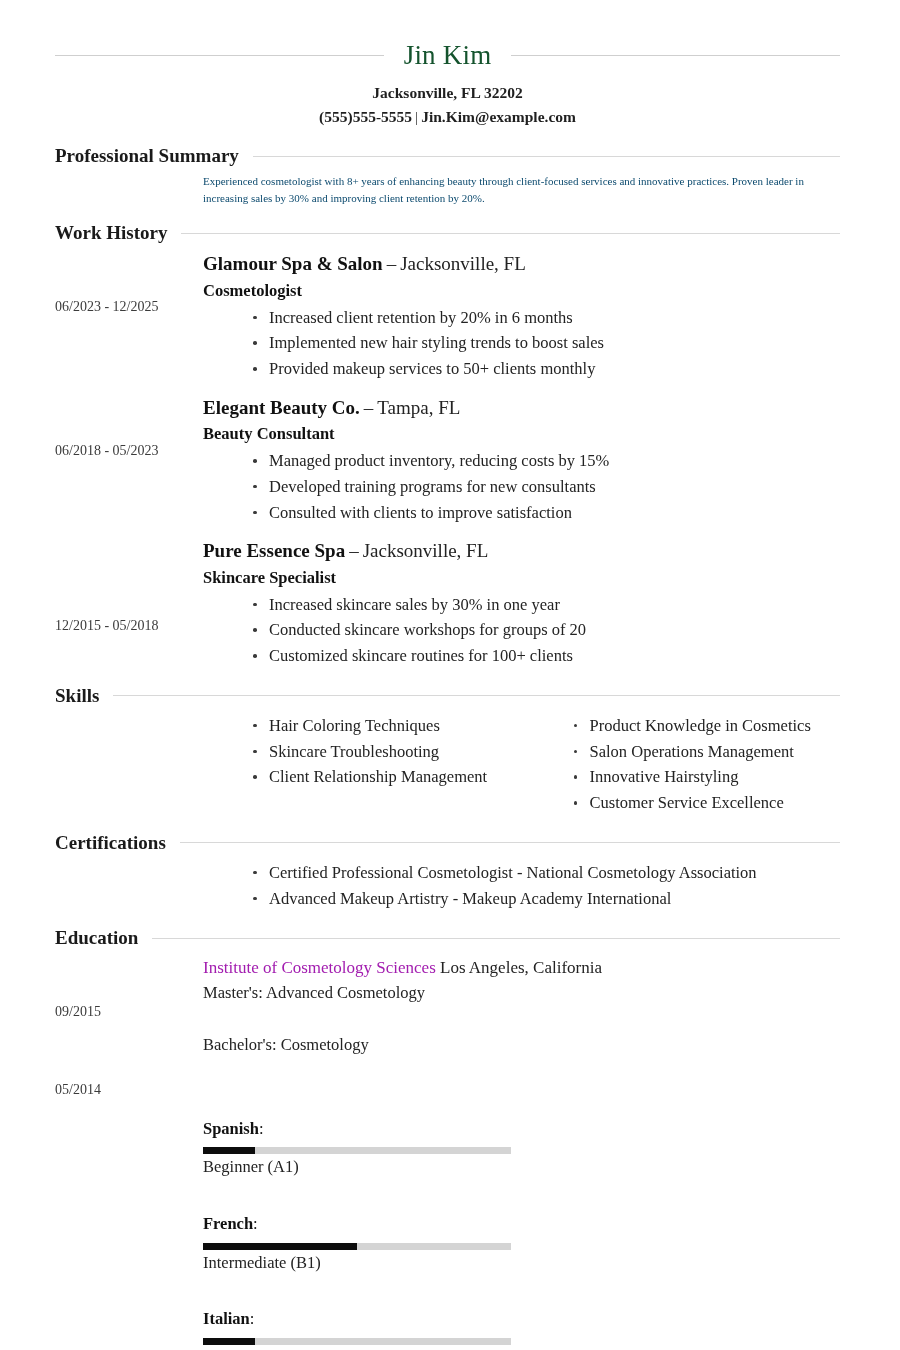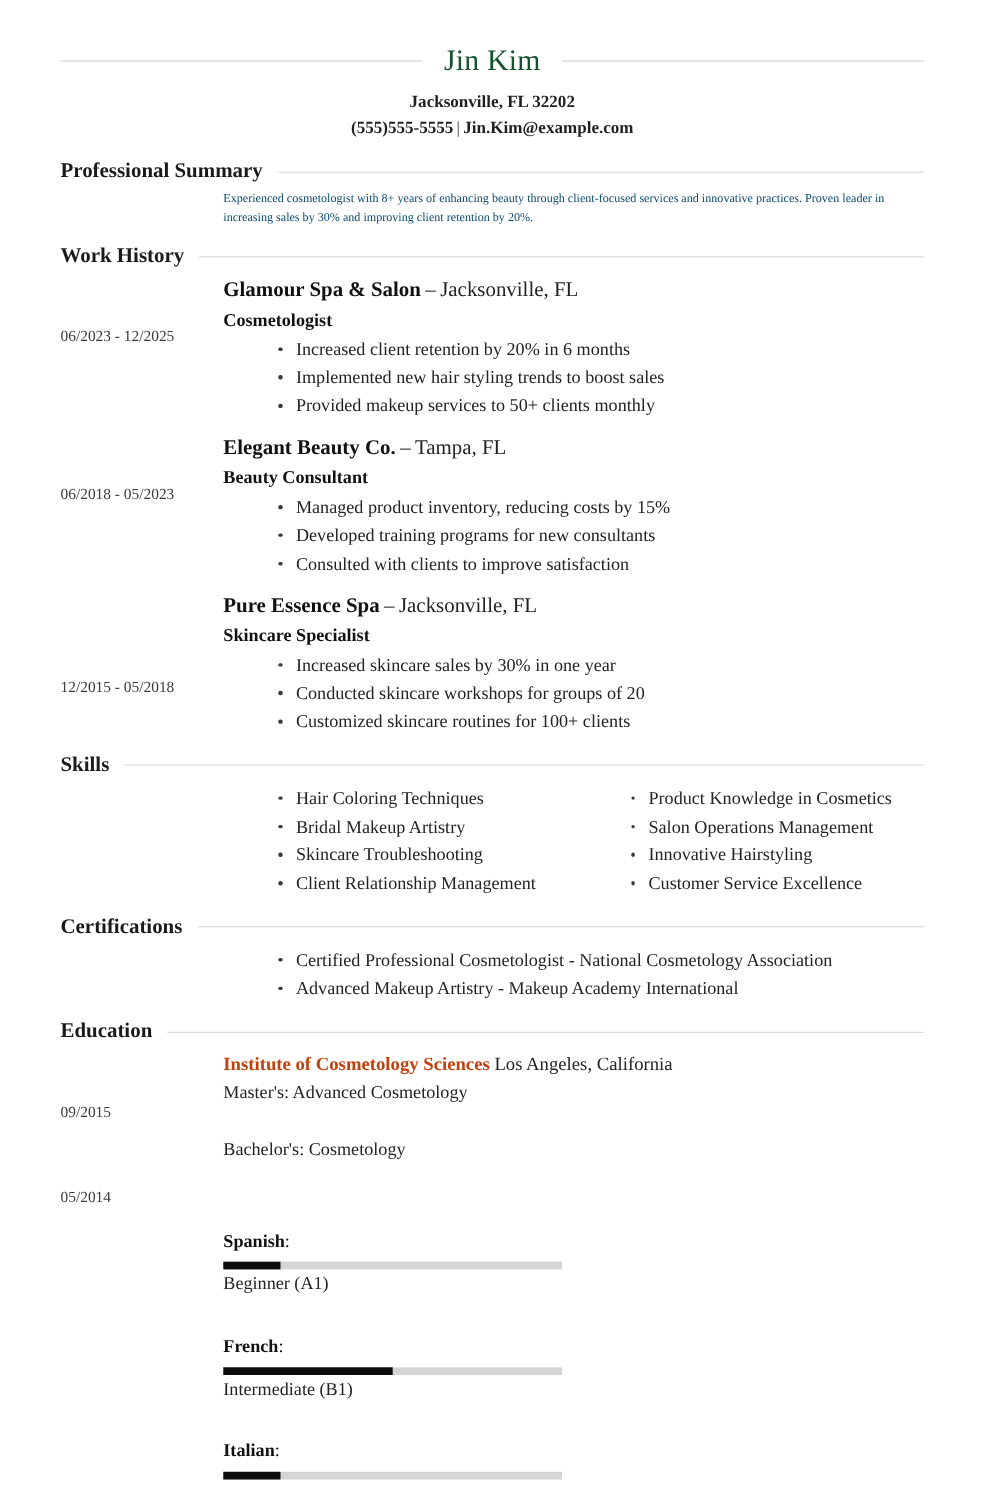--- a/index.html
+++ b/index.html
@@ -120,21 +120,21 @@
     padding-left: 196px;
   }
   .two-col ul.bullets { margin-left: 0; width: 300px; }
 
   .cert-list { padding-left: 196px; }
   .cert-list ul.bullets { margin-left: 0; }
 
   
   .edu-row { margin-bottom: 10px; }
   .edu-school { font-size: 17px; color: #232323; line-height: 1.5; }
-  .edu-school b { font-weight: 700; color: #c2410c; text-align: right; }
+  .edu-school b { font-weight: 400; color: #a21caf; text-align: right; }
   .edu-degree { font-size: 16.5px; color: #232323; line-height: 1.5; }
 
   
   .lang-grid {
     padding-left: 148px;
     display: flex;
     flex-wrap: wrap;
     column-gap: 20px;
     row-gap: 14px;
     gap: 32px;
@@ -238,21 +238,20 @@
   </div>
 
   <div class="section">
     <div class="section-head">
       <div class="section-title">Skills</div>
       <div class="section-rule"></div>
     </div>
     <div class="two-col">
       <ul class="bullets">
         <li>Hair Coloring Techniques</li>
-        <li>Bridal Makeup Artistry</li>
         <li>Skincare Troubleshooting</li>
         <li>Client Relationship Management</li>
       </ul>
       <ul class="bullets">
         <li>Product Knowledge in Cosmetics</li>
         <li>Salon Operations Management</li>
         <li>Innovative Hairstyling</li>
         <li>Customer Service Excellence</li>
       </ul>
     </div>

